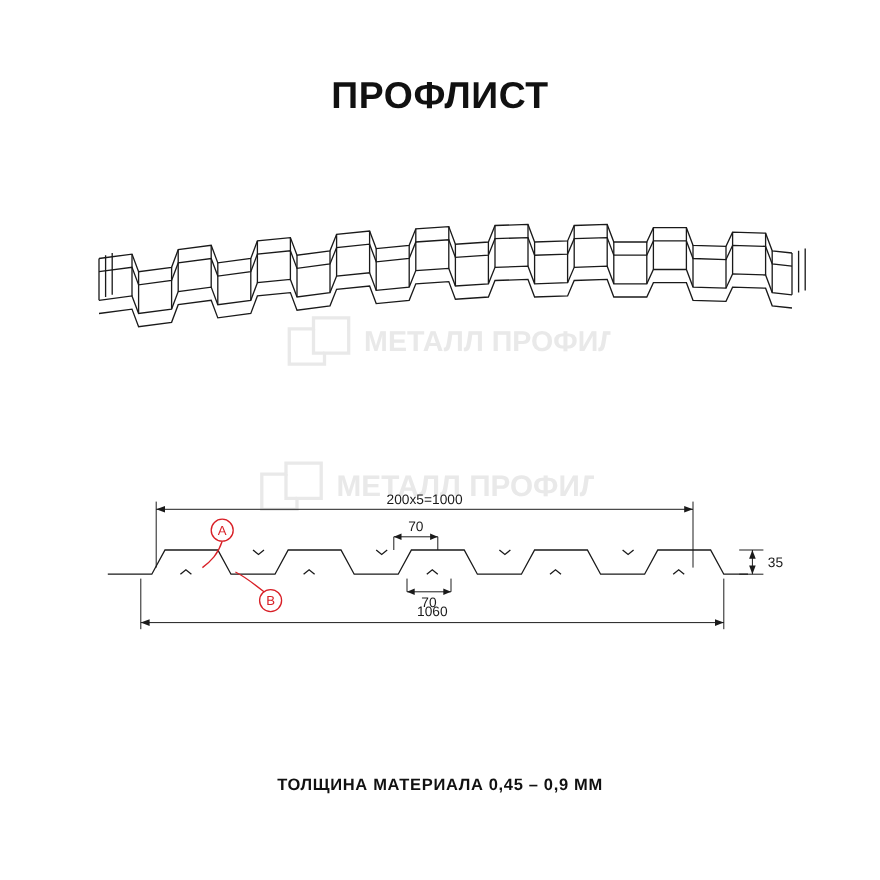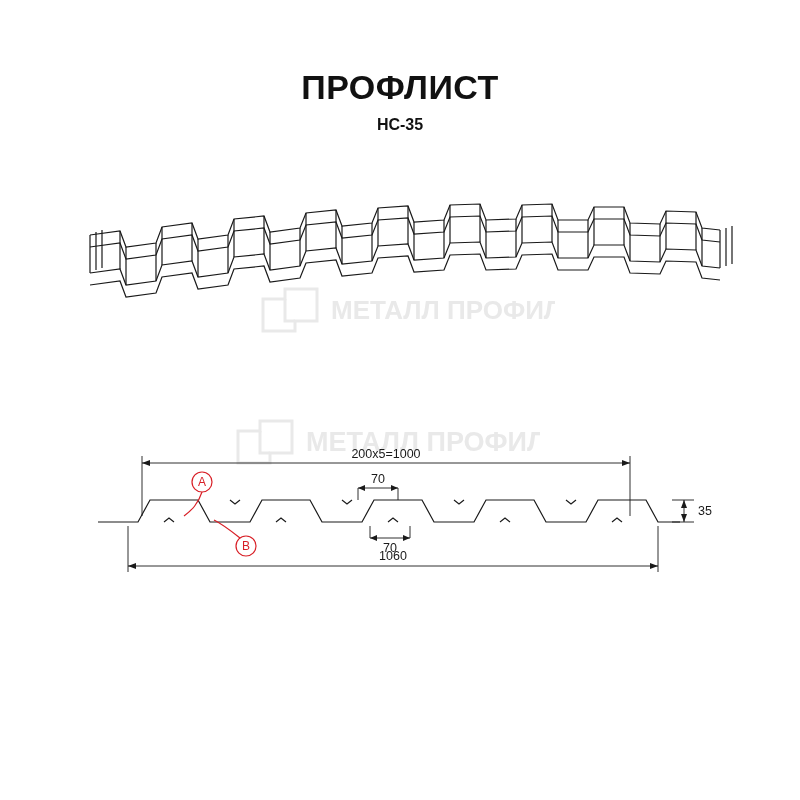--- a/index.html
+++ b/index.html
@@ -81,21 +81,20 @@
   .red { stroke: #d81f26; fill: none; stroke-width: 1.2; }
   .red-txt { fill: #d81f26; font-size: 12px; font-family: "Liberation Sans", sans-serif; }
   .dimtxt { fill: #1a1a1a; font-size: 12.5px; font-family: "Liberation Sans", sans-serif; }
 </style>
 </head>
 <body>
 
 <div class="page">
 
   <div class="title">ПРОФЛИСТ</div>
-  <div class="subtitle">НС-35</div>
 
   <div class="persp-wrap">
     <svg width="690" height="160" viewBox="0 0 690 160">
       <g class="ln" stroke-linejoin="miter" stroke-linecap="butt">
 
         <path d="M30 40 L30 78 M36 37 L36 75 M42 35 L42 73"></path>
 
         <path d="M30 40
                  L60 36 L66 52 L96 48 L102 32 L132 28 L138 44 L168 40 L174 24
                  L204 21 L210 37 L240 33 L246 18 L276 15 L282 31 L312 28 L318 13
@@ -239,14 +238,15 @@
 
       <g>
         <circle class="red" cx="166" cy="116" r="10"></circle>
         <text class="red-txt" x="166" y="120" text-anchor="middle">B</text>
         <path class="red" d="M160 108 C150 100, 142 94, 134 90"></path>
       </g>
 
     </svg>
   </div>
 
+  <div class="footer-note">ТОЛЩИНА МАТЕРИАЛА 0,45 – 0,9 ММ</div>
 
 </div>
 
 </body></html>

